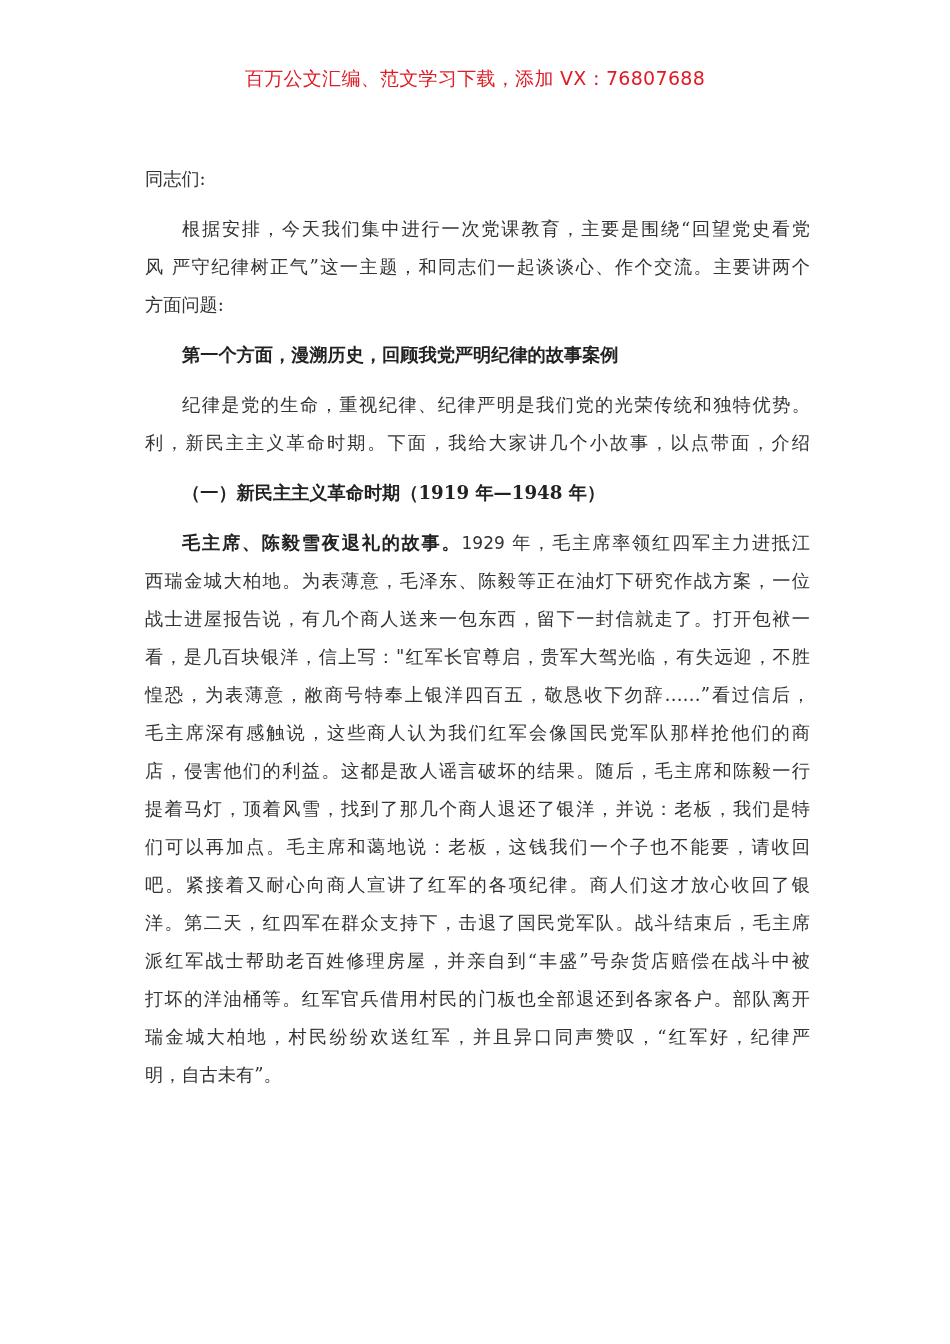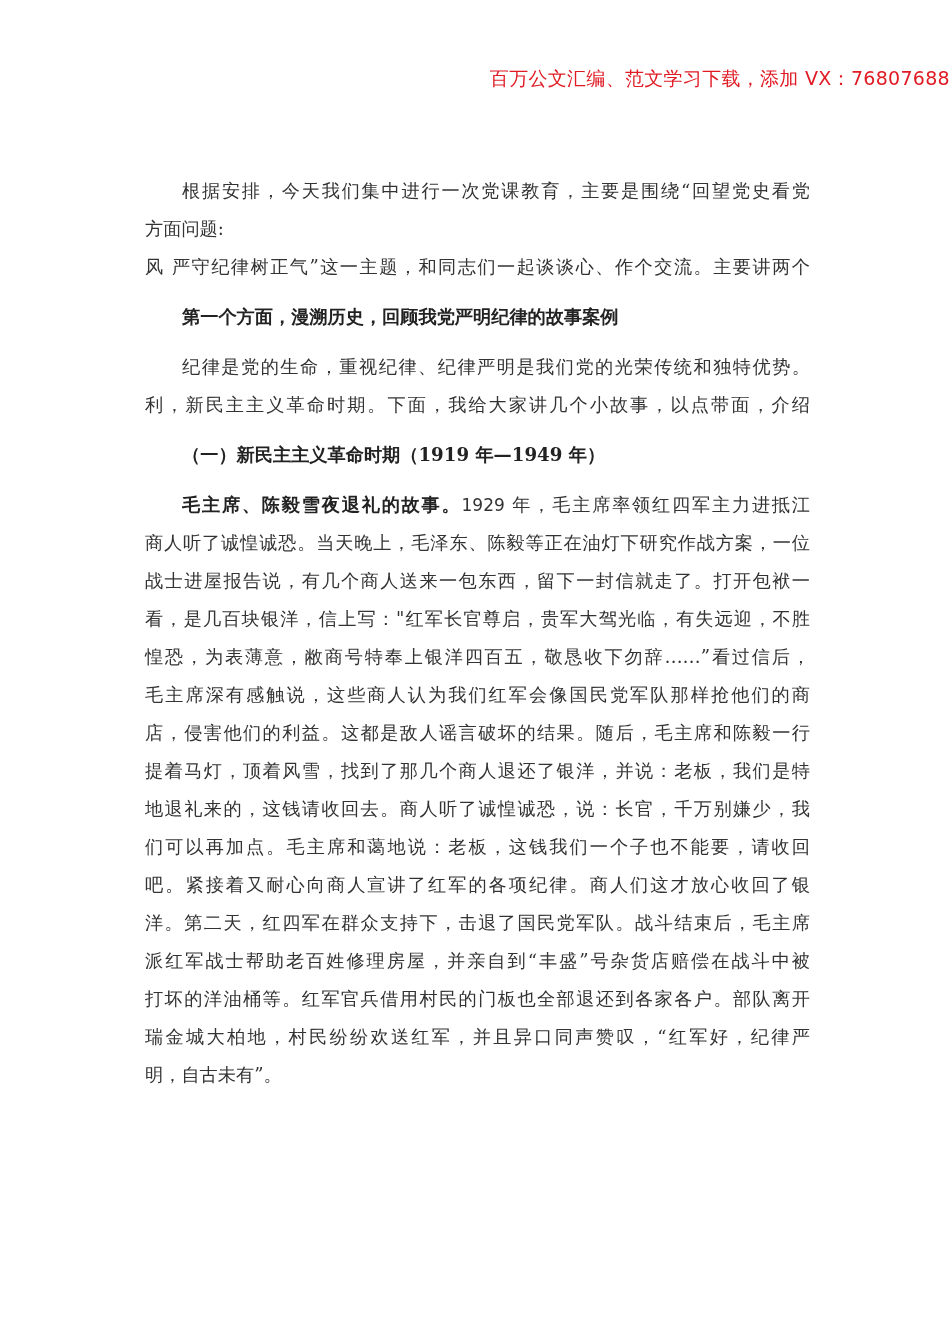--- a/index.html
+++ b/index.html
@@ -13,21 +13,21 @@
       position: relative;
       overflow: hidden;
       font-family: "DejaVu Serif", "Liberation Serif", serif;
       color: #333333;
     }
     .page-header {
       position: absolute;
       top: 66px;
       left: 0;
       width: 950px;
-      text-align: right;
+      text-align: center;
       font-family: "DejaVu Sans", "Liberation Sans", sans-serif;
       font-size: 19px;
       color: #e01b24;
       letter-spacing: 0.3px;
     }
     .doc-body {
       position: absolute;
       top: 160px;
       left: 145px;
       width: 665px;
@@ -60,51 +60,51 @@
       font-size: 17px;
     }
   </style>
 </head>
 <body>
 
 <div class="page-header">百万公文汇编、范文学习下载，添加 VX：76807688</div>
 
 <div class="doc-body">
 
+  <span class="line last">同志们:</span>
   <span class="gap"></span>
 
   <div>
     <span class="line indent">根据安排，今天我们集中进行一次党课教育，主要是围绕“回望党史看党</span>
+    <span class="line">风 严守纪律树正气”这一主题，和同志们一起谈谈心、作个交流。主要讲两个</span>
     <span class="line last">方面问题:</span>
-    <span class="line">风 严守纪律树正气”这一主题，和同志们一起谈谈心、作个交流。主要讲两个</span>
   </div>
   <span class="gap"></span>
 
   <span class="line last indent bold">第一个方面，漫溯历史，回顾我党严明纪律的故事案例</span>
   <span class="gap"></span>
 
   <div>
     <span class="line indent">纪律是党的生命，重视纪律、纪律严明是我们党的光荣传统和独特优势。</span>
     <span class="line">利，新民主主义革命时期。下面，我给大家讲几个小故事，以点带面，介绍</span>
   </div>
   <span class="gap"></span>
 
-  <span class="line last indent bold">（一）新民主主义革命时期（1919 年—1949 年）</span>
+  <span class="line last indent bold">（一）新民主主义革命时期（1919 年—1948 年）</span>
   <span class="gap"></span>
 
   <div>
     <span class="line indent"><span class="bold">毛主席、陈毅雪夜退礼的故事。</span><span class="num">1929</span><span> 年，毛主席率领红四军主力进抵江</span></span>
-    <span class="line">商人听了诚惶诚恐。当天晚上，毛泽东、陈毅等正在油灯下研究作战方案，一位</span>
+    <span class="line">西瑞金城大柏地。为表薄意，毛泽东、陈毅等正在油灯下研究作战方案，一位</span>
     <span class="line">战士进屋报告说，有几个商人送来一包东西，留下一封信就走了。打开包袱一</span>
     <span class="line">看，是几百块银洋，信上写："红军长官尊启，贵军大驾光临，有失远迎，不胜</span>
     <span class="line">惶恐，为表薄意，敝商号特奉上银洋四百五，敬恳收下勿辞……”看过信后，</span>
     <span class="line">毛主席深有感触说，这些商人认为我们红军会像国民党军队那样抢他们的商</span>
     <span class="line">店，侵害他们的利益。这都是敌人谣言破坏的结果。随后，毛主席和陈毅一行</span>
     <span class="line">提着马灯，顶着风雪，找到了那几个商人退还了银洋，并说：老板，我们是特</span>
-    <span class="line">地退礼来的，这钱请收回去。商人听了诚惶诚恐，说：长官，千万别嫌少，我</span>
     <span class="line">们可以再加点。毛主席和蔼地说：老板，这钱我们一个子也不能要，请收回</span>
     <span class="line">吧。紧接着又耐心向商人宣讲了红军的各项纪律。商人们这才放心收回了银</span>
     <span class="line">洋。第二天，红四军在群众支持下，击退了国民党军队。战斗结束后，毛主席</span>
     <span class="line">派红军战士帮助老百姓修理房屋，并亲自到“丰盛”号杂货店赔偿在战斗中被</span>
     <span class="line">打坏的洋油桶等。红军官兵借用村民的门板也全部退还到各家各户。部队离开</span>
     <span class="line">瑞金城大柏地，村民纷纷欢送红军，并且异口同声赞叹，“红军好，纪律严</span>
     <span class="line last">明，自古未有”。</span>
   </div>
 
 </div>

